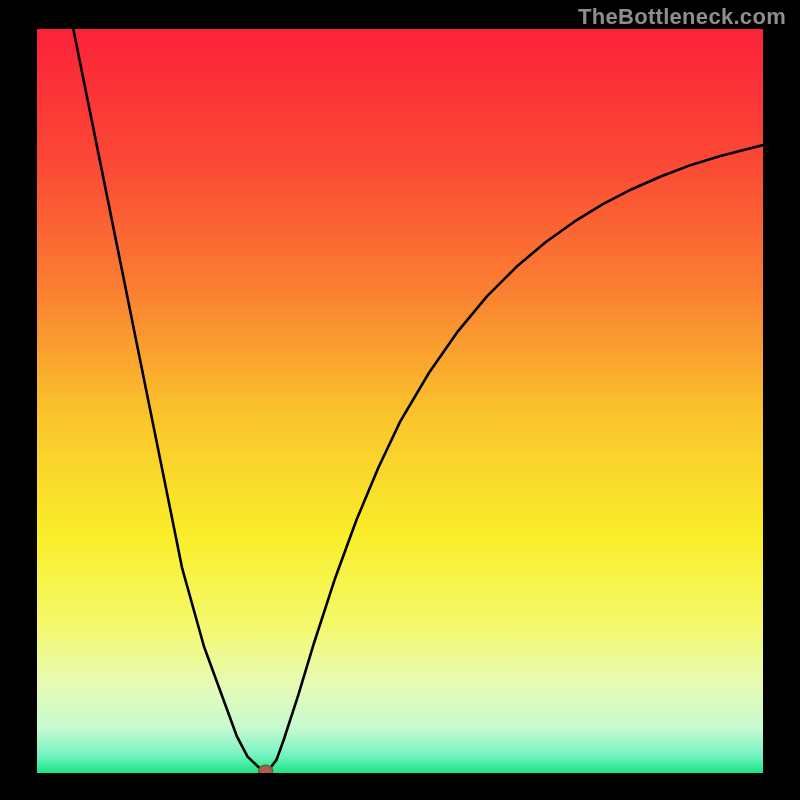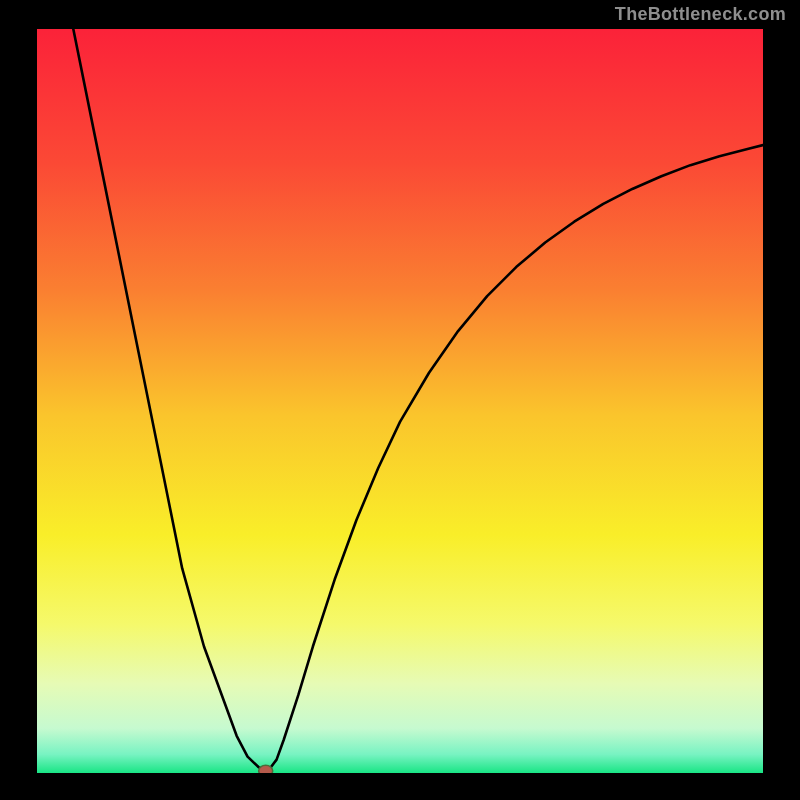--- a/index.html
+++ b/index.html
@@ -16,21 +16,21 @@
     top: 0;
     width: 800px;
     height: 800px;
     background: #000;
   }
   .watermark {
     position: absolute;
     top: 4px;
     right: 14px;
     font-family: Arial, Helvetica, sans-serif;
-    font-size: 18px;
+    font-size: 22px;
     font-weight: 600;
     color: #8e8e8e;
     letter-spacing: 0.3px;
     margin-left: 46px;
   }
   .plot {
     position: absolute;
     left: 37px;
     top: 29px;
     width: 726px;

